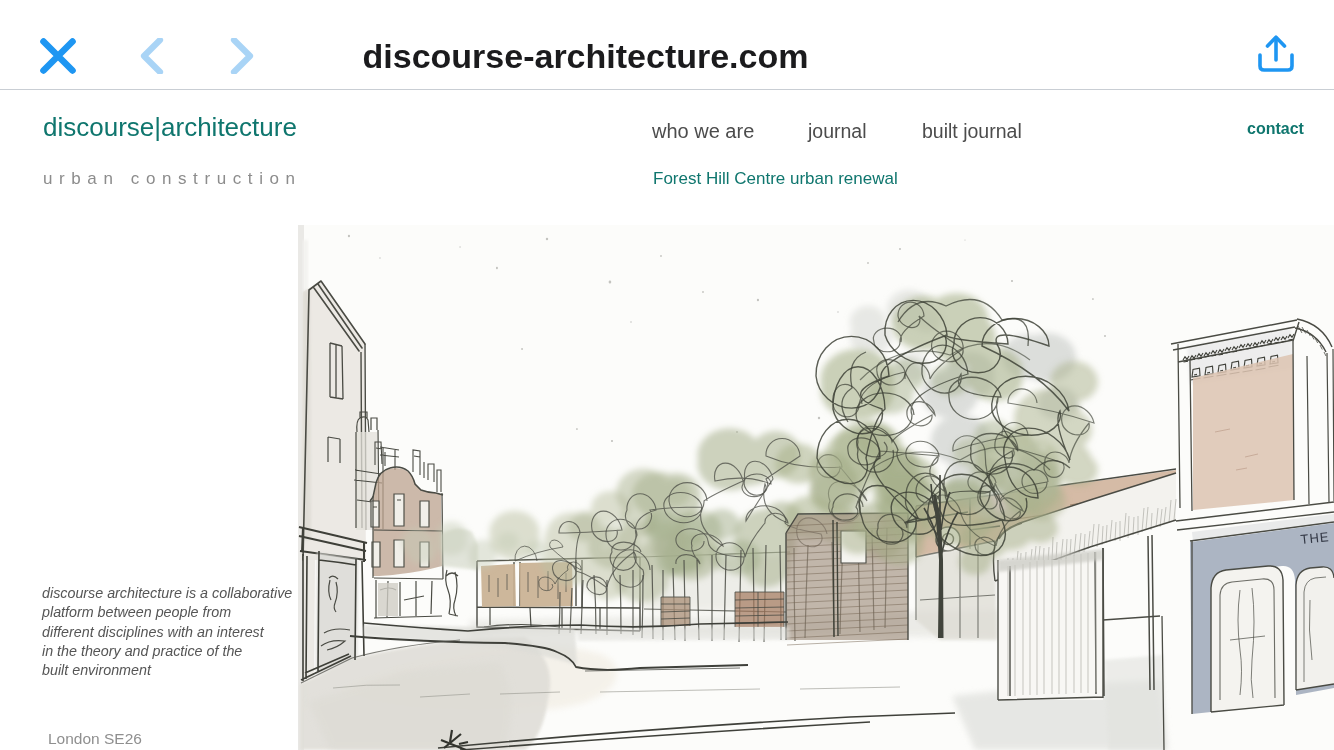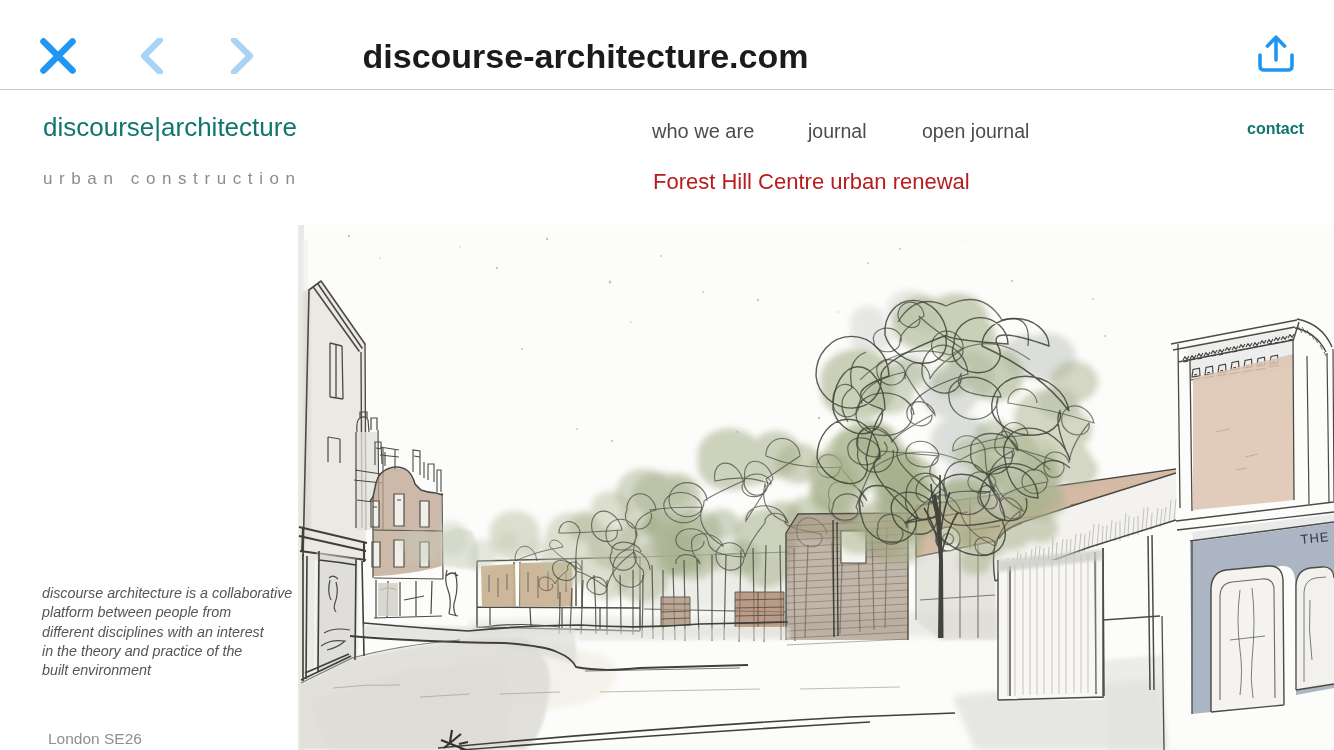--- a/index.html
+++ b/index.html
@@ -32,25 +32,25 @@
 </svg>
 
 <div class="abs" style="left:43px;top:112px;font-size:26px;color:#0f766e;font-weight:400;">discourse|architecture</div>
 
 <div class="abs" style="left:43px;top:169px;font-size:17px;color:#8c8c8c;letter-spacing:6.6px;">urban construction</div>
 
 <div class="abs" style="left:652px;top:120px;font-size:20px;color:#4c4c4c;">who we are</div>
 
 <div class="abs" style="left:808px;top:120px;font-size:19.5px;color:#4c4c4c;">journal</div>
 
-<div class="abs" style="left:922px;top:120px;font-size:19.5px;color:#4c4c4c;">open journal</div>
+<div class="abs" style="left:922px;top:120px;font-size:19.5px;color:#4c4c4c;">built journal</div>
 
 <div class="abs" style="left:1247px;top:120px;font-size:16px;color:#0f766e;font-weight:bold;">contact</div>
 
-<div class="abs" style="left:653px;top:169px;font-size:22px;color:#b91c1c;">Forest Hill Centre urban renewal</div>
+<div class="abs" style="left:653px;top:169px;font-size:17px;color:#0f766e;">Forest Hill Centre urban renewal</div>
 
 <div class="abs" style="left:42px;top:584px;font-size:14.3px;font-style:italic;color:#555;line-height:19.3px;">discourse architecture is a collaborative<br>platform between people from<br>different disciplines with an interest<br>in the theory and practice of the<br>built environment</div>
 
 <div class="abs" style="left:48px;top:730px;font-size:15.5px;color:#8f8f8f;">London SE26</div>
 
 <svg class="abs" style="left:298px;top:225px;" width="1036" height="525" viewBox="298 225 1036 525">
 <defs>
       <filter id="wb" x="-20%" y="-20%" width="140%" height="140%">
         <feGaussianBlur stdDeviation="3"></feGaussianBlur>
       </filter>

